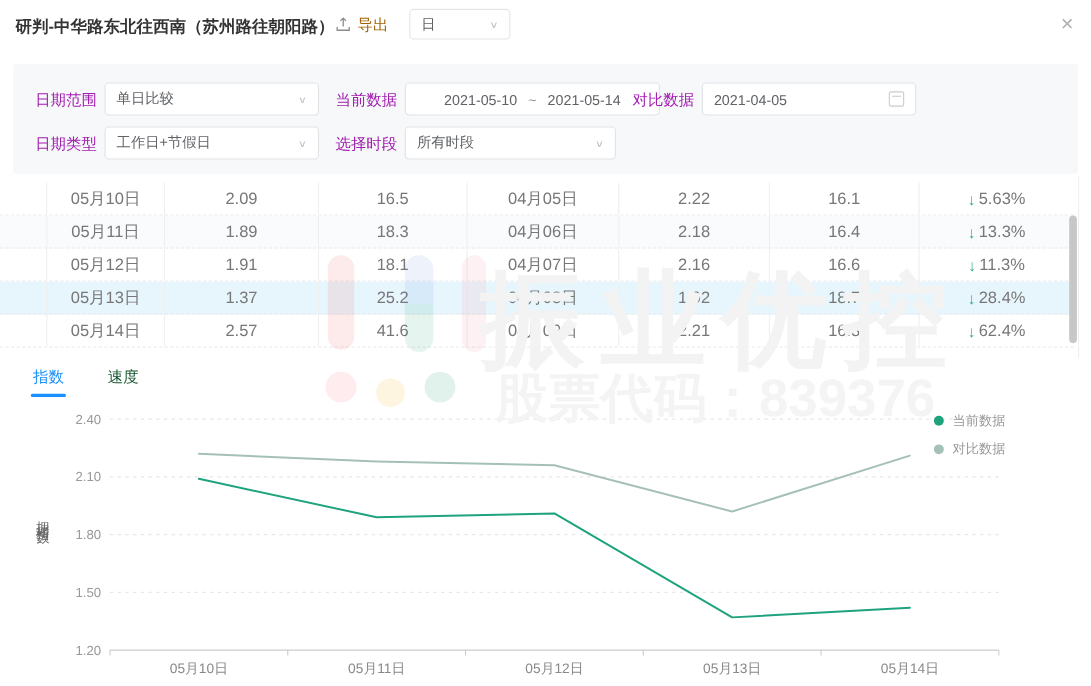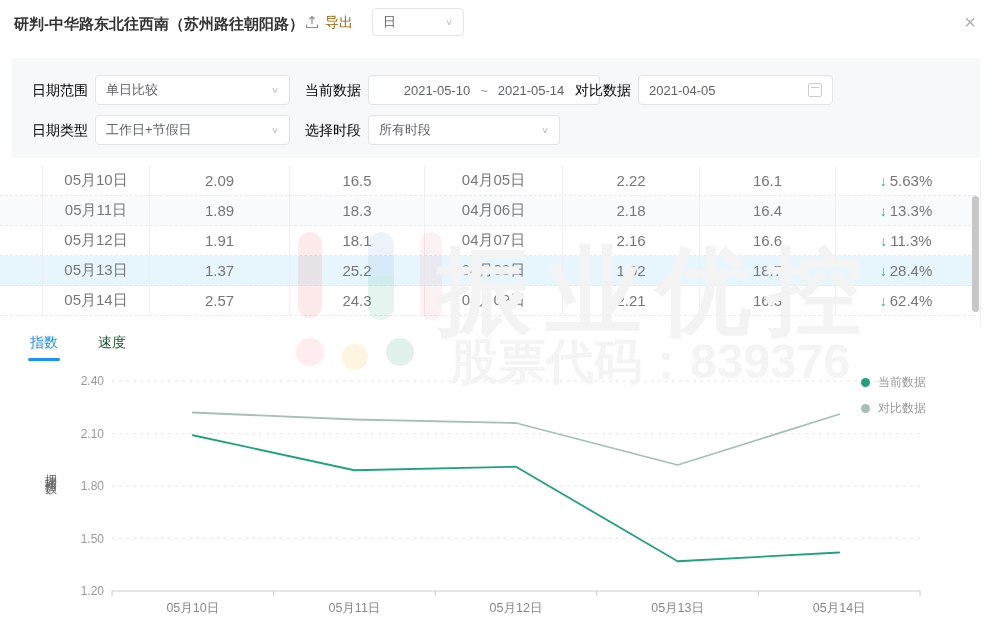--- a/index.html
+++ b/index.html
@@ -14,21 +14,21 @@
                 font-size:14px; color:#a16207; cursor:pointer; }
   .gran-select { position:absolute; left:372px; top:8px; width:92px; height:28px; border:1px solid #e3e5e8;
                  border-radius:4px; background:#fff; display:flex; align-items:center; padding:0 10px;
                  font-size:13px; color:#606266; }
   .gran-select .chev { margin-left:auto; }
   .close-x { position:absolute; right:16px; top:12px; font-size:20px; color:#b0b0b0; cursor:pointer; line-height:20px; }
   .chev { color:#c0c4cc; font-size:11px; transform:scaleY(.8); }
 
   
   .panel { position:absolute; left:12px; right:12px; top:58px; height:100px; background:#f7f8fa; border-radius:3px; }
-  .f-label { position:absolute; font-size:14px; color:#000000; line-height:30px; }
+  .f-label { position:absolute; font-size:14px; color:#a21caf; line-height:30px; }
   .f-box { position:absolute; height:30px; background:#fff; border:1px solid #e0e3e8; border-radius:4px;
            display:flex; align-items:center; padding:0 10px; font-size:13px; color:#606266; }
   .f-box .chev { margin-left:auto; }
   .date-range-box { justify-content:center; gap:10px; }
   .cal-icon { margin-left:auto; width:14px; height:14px; border:1px solid #c9ccd2; border-radius:2px; position:relative; }
   .cal-icon::before { content:""; position:absolute; left:2px; right:2px; top:3px; height:1px; background:#c9ccd2; }
 
   
   .table { position:absolute; top:166px; left:0; width:976px; }
   .trow { display:grid; grid-template-columns:43px 107px 140px 135px 138px 137px 136px 140px;
@@ -53,21 +53,21 @@
   .wm-dot { position:absolute; border-radius:50%; }
 
   
   .tabs { position:absolute; top:334px; left:30px; display:flex; gap:40px; }
   .tab { font-size:14px; color:#14532d; padding-bottom:9px; position:relative; cursor:pointer; }
   .tab.active { color:#1890ff; }
   .tab.active::after { content:""; position:absolute; left:-2px; right:-2px; bottom:0; height:3px;
                        background:#1890ff; border-radius:2px; }
 
   
-  .chart { position:absolute; top:368px; left:12px; width:924px; height:256px; }
+  .chart { position:absolute; top:368px; left:0; width:924px; height:256px; }
   .chart svg { position:absolute; inset:0; }
   .ylabel { position:absolute; left:30px; top:96px; writing-mode:vertical-rl; font-size:12px;
             color:#666; letter-spacing:3px; }
   .legend { position:absolute; right:10px; top:6px; display:flex; flex-direction:column; gap:9px; z-index:7; }
   .legend-item { display:flex; align-items:center; gap:8px; font-size:12px; color:#999; cursor:pointer; }
   .legend-dot { width:9px; height:9px; border-radius:50%; }
 </style>
 </head>
 <body>
 
@@ -177,21 +177,21 @@
           <div class="tcell">18.7</div>
           <div class="tcell">
             <span class="arrow-down" style="color: rgb(43, 171, 138);">↓</span>
             <span>28.4%</span>
           </div>
         </div>
         <div class="trow">
           <div class="tcell gutter"></div>
           <div class="tcell">05月14日</div>
           <div class="tcell">2.57</div>
-          <div class="tcell">24.3</div>
+          <div class="tcell">41.6</div>
           <div class="tcell">04月09日</div>
           <div class="tcell">2.21</div>
           <div class="tcell">16.3</div>
           <div class="tcell">
             <span class="arrow-down" style="color: rgb(43, 171, 138);">↓</span>
             <span>62.4%</span>
           </div>
         </div>
       </div>
   </div>

